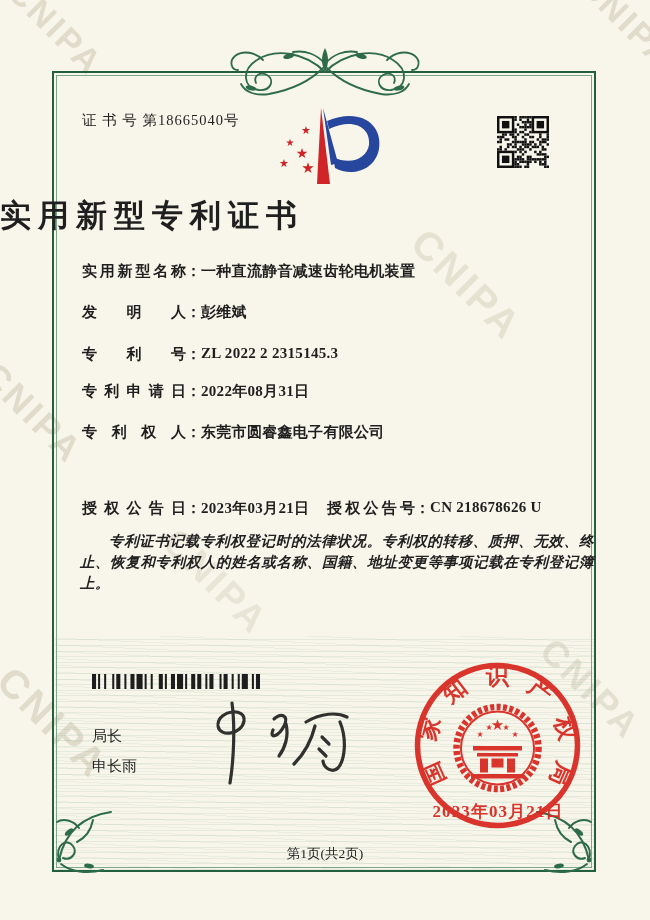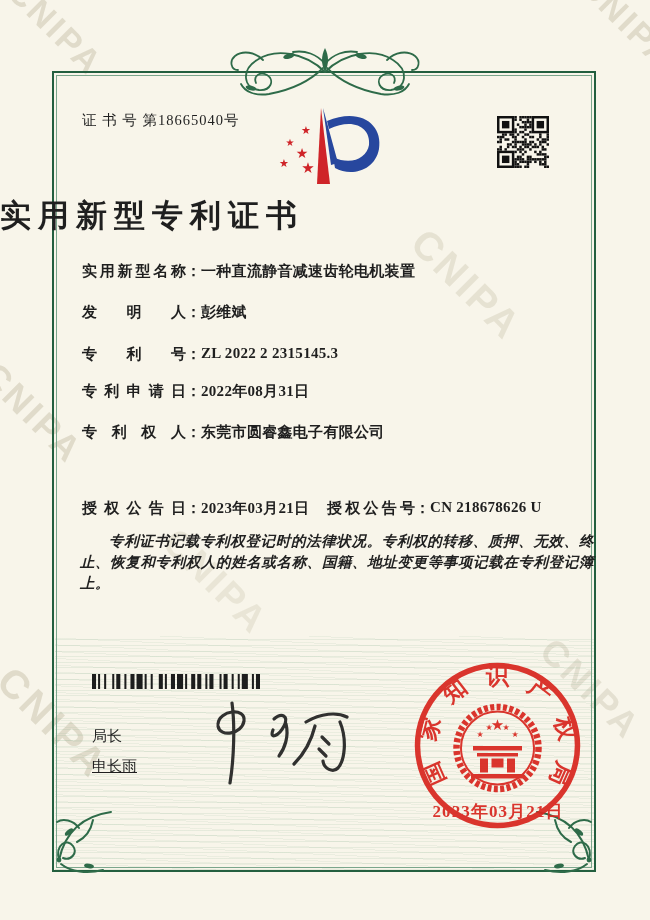--- a/index.html
+++ b/index.html
@@ -54,21 +54,21 @@
   .paras{
     position:absolute;left:80px;right:56px;top:531px;z-index:2;
     font-size:14.5px;line-height:21px;font-style:italic;font-weight:600;
     text-align:justify;letter-spacing:0.6px;color:#222;
   }
   .paras p{margin:0 0 5px 0;text-indent:2em;}
   
   .barcode{position:absolute;left:92px;top:674px;z-index:2;}
   .officer{position:absolute;left:92px;top:727px;z-index:2;
     font-family:"Liberation Sans","DejaVu Sans",sans-serif;font-size:15px;font-weight:500;}
-  .officer .name{margin-top:11px;text-decoration:underline;}
+  .officer .name{margin-top:11px;}
   .signature{position:absolute;left:190px;top:697px;z-index:2;}
   .seal{position:absolute;left:410px;top:658px;z-index:3;opacity:0.93;}
   .page-info{position:absolute;left:0;right:0;top:845px;text-align:center;font-size:13.5px;z-index:2;}
   .continue-note{
     position:absolute;left:0;right:0;top:883px;text-align:center;z-index:2;
     font-size:15px;font-style:italic;font-weight:600;letter-spacing:2px;
   }
 </style>
 </head>
 <body>
@@ -410,14 +410,15 @@
         <text x="27.341664970888218" y="72.5008424728206" font-size="23" text-anchor="middle" transform="rotate(-76 27.341664970888218 72.5008424728206)">家</text>
         <text x="49.328988529809195" y="38.64333327638324" font-size="23" text-anchor="middle" transform="rotate(-38 49.328988529809195 38.64333327638324)">知</text>
         <text x="87.5" y="25.5" font-size="23" text-anchor="middle" transform="rotate(0 87.5 25.5)">识</text>
         <text x="125.6710114701908" y="38.64333327638324" font-size="23" text-anchor="middle" transform="rotate(38 125.6710114701908 38.64333327638324)">产</text>
         <text x="147.65833502911178" y="72.5008424728206" font-size="23" text-anchor="middle" transform="rotate(76 147.65833502911178 72.5008424728206)">权</text>
         <text x="144.13981837384125" y="112.7176718706996" font-size="23" text-anchor="middle" transform="rotate(114 144.13981837384125 112.7176718706996)">局</text>
       </g>
     <text x="87.5" y="159" text-anchor="middle" font-family="'Liberation Serif','DejaVu Serif',serif" font-weight="bold" font-size="17" fill="#d8271f" textLength="130" id="seal-date">2023年03月21日</text>
   </svg>
 
+  <div class="page-info">第1页(共2页)</div>
 
 </div>
 
 </body></html>

